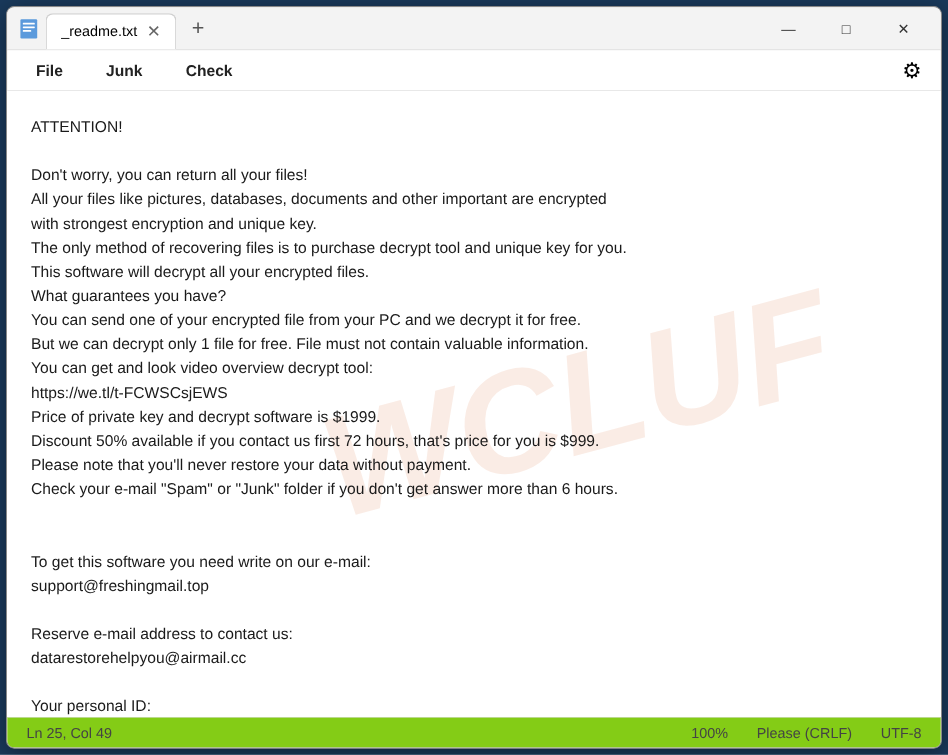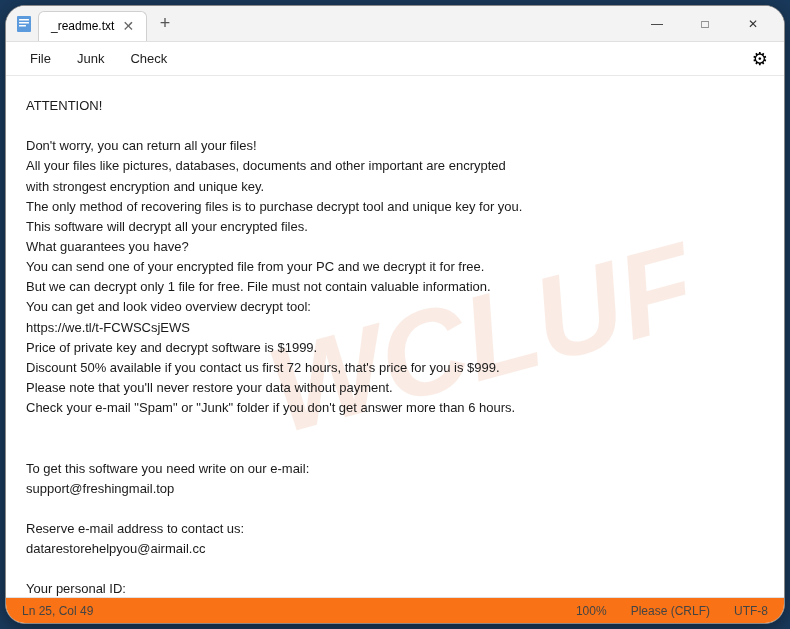--- a/index.html
+++ b/index.html
@@ -15,21 +15,21 @@
       background: #1a3a5c;
       display: flex;
       align-items: center;
       justify-content: center;
     }
 
     .window {
       width: 780px;
       height: 619px;
       background: #ffffff;
-      border-radius: 20px;
+      border-radius: 7px;
       border: 1px solid #888;
       display: flex;
       flex-direction: column;
       overflow: hidden;
       box-shadow: 0 4px 20px rgba(0,0,0,0.4);
     }
 
     
     .title-bar {
       background: #f3f3f3;
@@ -118,21 +118,22 @@
       display: flex;
       align-items: center;
       padding: 0 12px;
       border-bottom: 1px solid #e8e8e8;
       flex-shrink: 0;
       justify-content: space-between;
     }
 
     .menu-items {
       display: flex;
-      gap: 2px;
+      gap: 12px;
+      font-weight: bold;
     }
 
     .menu-item {
       padding: 4px 12px;
       font-size: 13px;
       color: #222;
       cursor: pointer;
       border-radius: 4px;
     }
 
@@ -172,21 +173,21 @@
       line-height: 1.55;
       color: #1a1a1a;
       white-space: pre-wrap;
       position: relative;
       z-index: 1;
     }
 
     
     .status-bar {
       height: 26px;
-      background: #f97316;
+      background: #84cc16;
       border-top: 1px solid #e0e0e0;
       display: flex;
       align-items: center;
       padding: 0 16px;
       font-size: 12px;
       color: #444;
       flex-shrink: 0;
       justify-content: space-between;
     }
 

